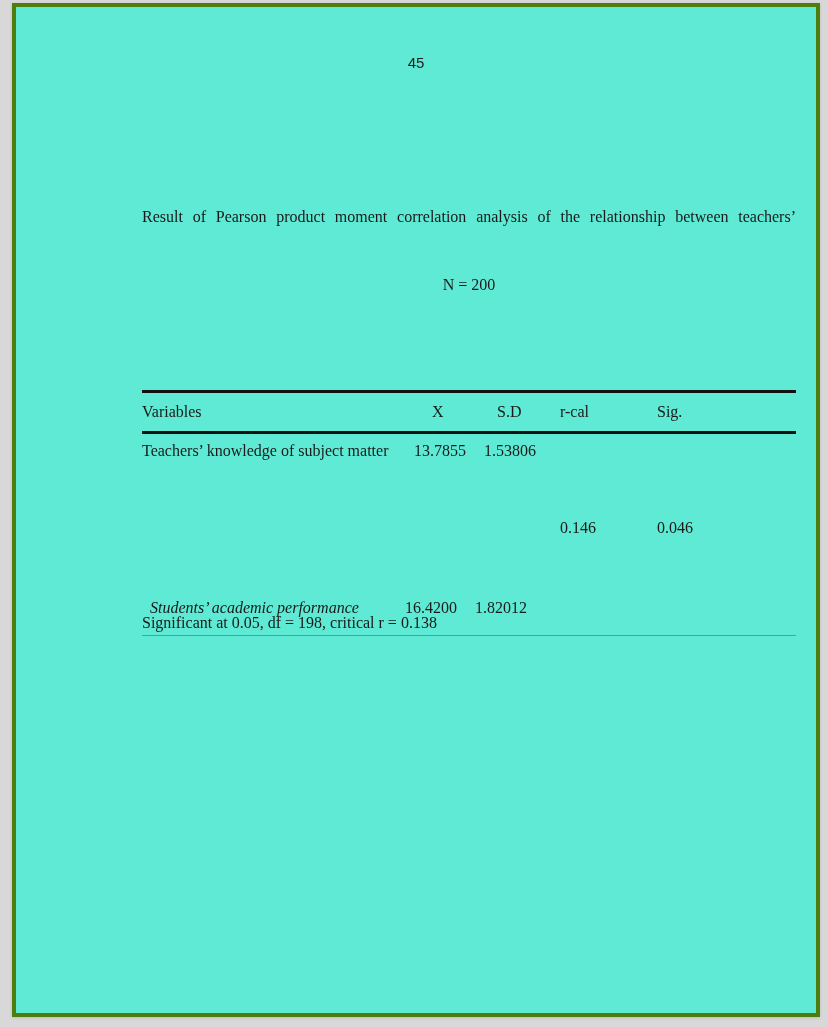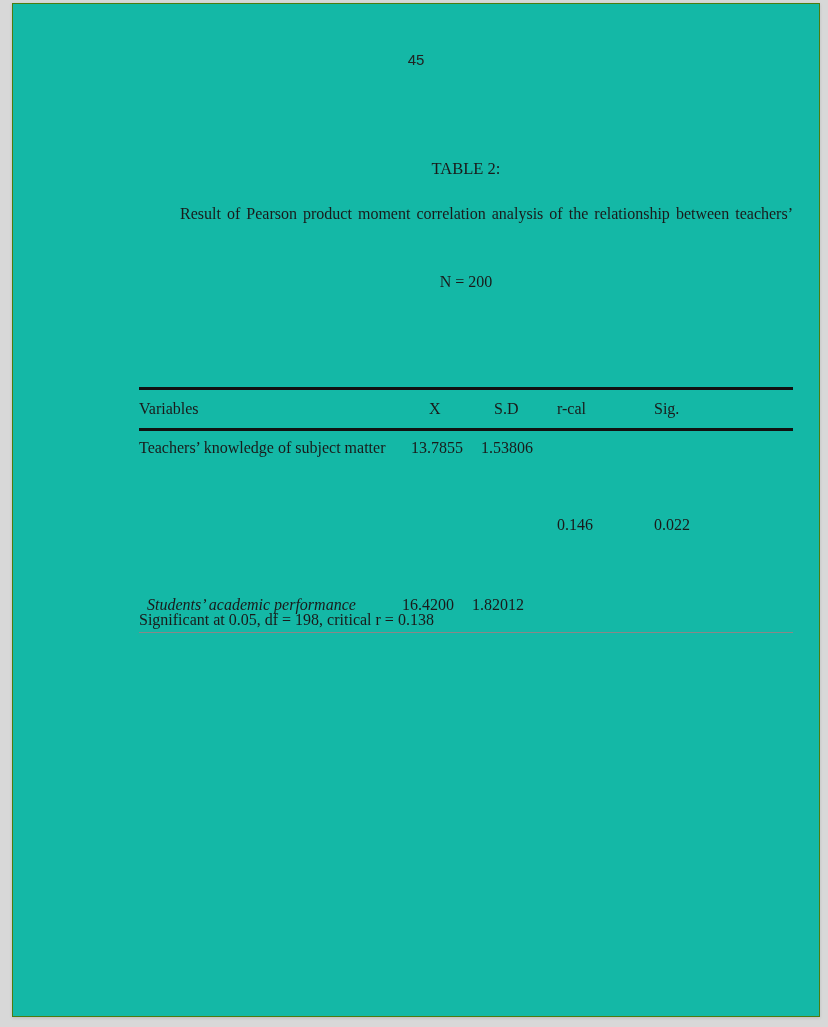--- a/index.html
+++ b/index.html
@@ -7,22 +7,22 @@
     width: 828px; height: 1027px;
     background: #d8d8d8;
     font-family: "Liberation Serif", serif;
     color: #1a1a1a;
     overflow: hidden;
   }
   .page {
     position: absolute;
     left: 12px; top: 3px;
     width: 808px; height: 1014px;
-    background: #14b8a6;
-    border: 1px solid #4d7c0f;
+    background: #5eead4;
+    border: 4px solid #4d7c0f;
     box-shadow: 0 1px 3px rgba(0,0,0,0.12);
   }
   .page-number {
     position: absolute;
     top: 47px; left: 0; width: 100%;
     text-align: center;
     font-family: "Liberation Sans", sans-serif;
     font-size: 15px;
     color: #222;
   }
@@ -39,21 +39,20 @@
   .description {
     top: 191px;
     font-size: 16px;
     line-height: 37px;
     word-spacing: 2px;
   }
   .description .line-justified {
     text-align: justify;
     text-align-last: justify;
     white-space: nowrap;
-    margin-left: 41px;
   }
   .description .line-normal {
     text-align: left;
   }
   .sample-size {
     top: 269px;
     text-align: center;
     font-size: 16px;
   }
   .data-table {
@@ -105,21 +104,20 @@
     text-align: left;
   }
 </style>
 </head>
 <body>
 
 <div class="page">
 
   <div class="page-number">45</div>
 
-  <div class="content-block table-title">TABLE 2:</div>
 
   <div class="content-block description">
     <div class="line-justified">Result of Pearson product moment correlation analysis of the relationship between teachers’</div>
   </div>
 
   <div class="content-block sample-size">N = 200</div>
 
   <table class="data-table">
     <colgroup>
       <col class="c1">
@@ -143,21 +141,21 @@
         <td>13.7855</td>
         <td>1.53806</td>
         <td></td>
         <td></td>
       </tr>
       <tr class="row-2">
         <td></td>
         <td></td>
         <td></td>
         <td>0.146</td>
-        <td class="sig-pad">0.022</td>
+        <td class="sig-pad">0.046</td>
       </tr>
       <tr class="row-3">
         <td class="indent">Students’ academic performance</td>
         <td class="shift-left"><span>16.4200</span></td>
         <td class="shift-left"><span>1.82012</span></td>
         <td></td>
         <td></td>
       </tr>
     </tbody>
   </table>

